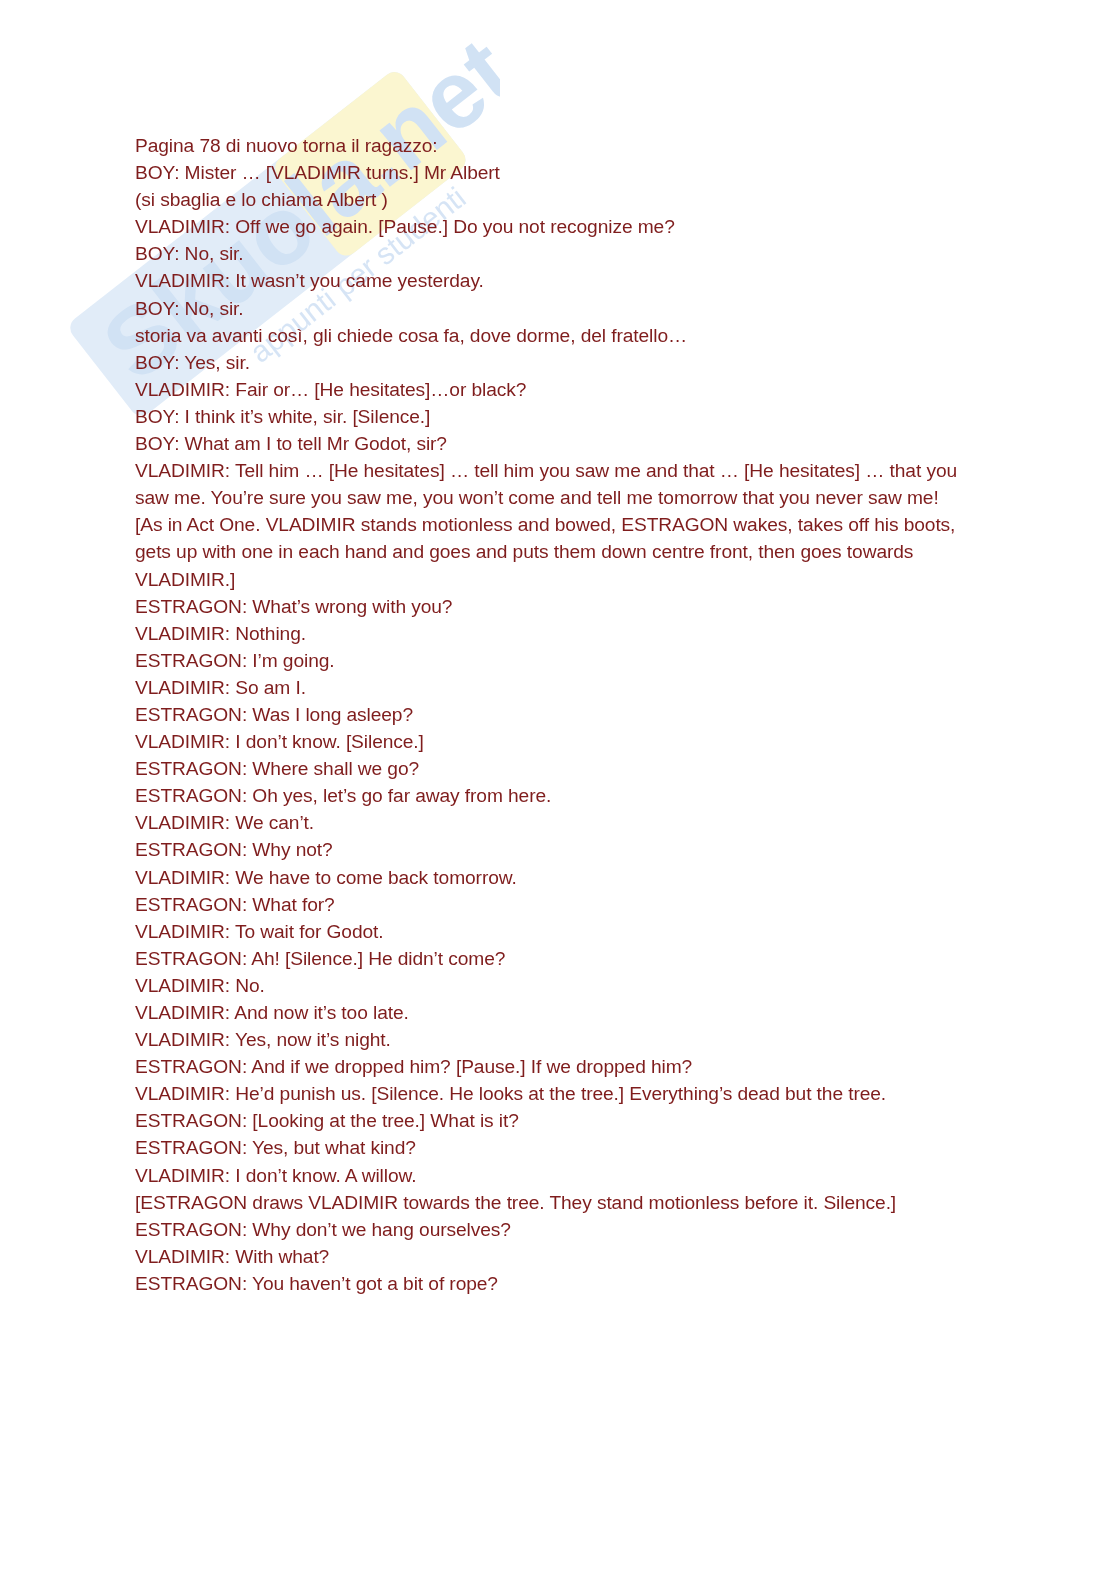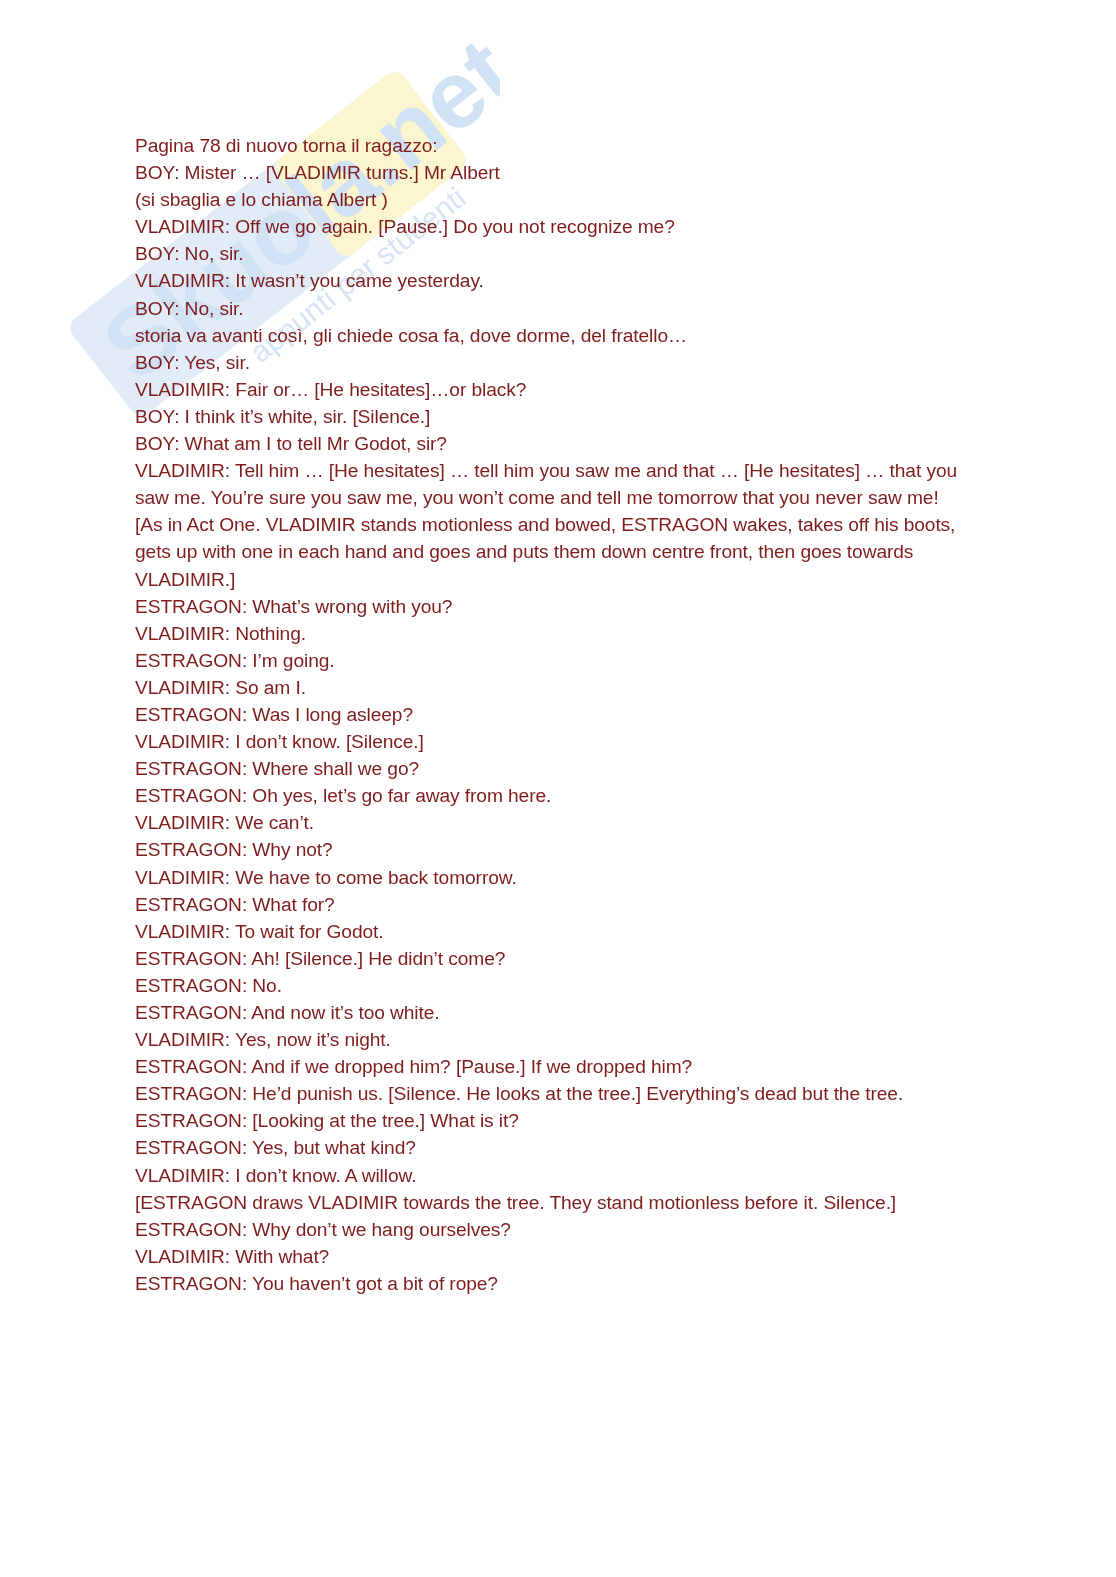--- a/index.html
+++ b/index.html
@@ -46,25 +46,25 @@
     <div class="line">ESTRAGON: Was I long asleep?</div>
     <div class="line">VLADIMIR: I don’t know. [Silence.]</div>
     <div class="line">ESTRAGON: Where shall we go?</div>
     <div class="line">ESTRAGON: Oh yes, let’s go far away from here.</div>
     <div class="line">VLADIMIR: We can’t.</div>
     <div class="line">ESTRAGON: Why not?</div>
     <div class="line">VLADIMIR: We have to come back tomorrow.</div>
     <div class="line">ESTRAGON: What for?</div>
     <div class="line">VLADIMIR: To wait for Godot.</div>
     <div class="line">ESTRAGON: Ah! [Silence.] He didn’t come?</div>
-    <div class="line">ESTRAGON: No.</div>
-    <div class="line">ESTRAGON: And now it’s too white.</div>
+    <div class="line">VLADIMIR: No.</div>
+    <div class="line">VLADIMIR: And now it’s too late.</div>
     <div class="line">VLADIMIR: Yes, now it’s night.</div>
     <div class="line">ESTRAGON: And if we dropped him? [Pause.] If we dropped him?</div>
-    <div class="line">ESTRAGON: He’d punish us. [Silence. He looks at the tree.] Everything’s dead but the tree.</div>
+    <div class="line">VLADIMIR: He’d punish us. [Silence. He looks at the tree.] Everything’s dead but the tree.</div>
     <div class="line">ESTRAGON: [Looking at the tree.] What is it?</div>
     <div class="line">ESTRAGON: Yes, but what kind?</div>
     <div class="line">VLADIMIR: I don’t know. A willow.</div>
     <div class="line">[ESTRAGON draws VLADIMIR towards the tree. They stand motionless before it. Silence.]</div>
     <div class="line">ESTRAGON: Why don’t we hang ourselves?</div>
     <div class="line">VLADIMIR: With what?</div>
     <div class="line">ESTRAGON: You haven’t got a bit of rope?</div>
   </div>
 
 </body></html>

